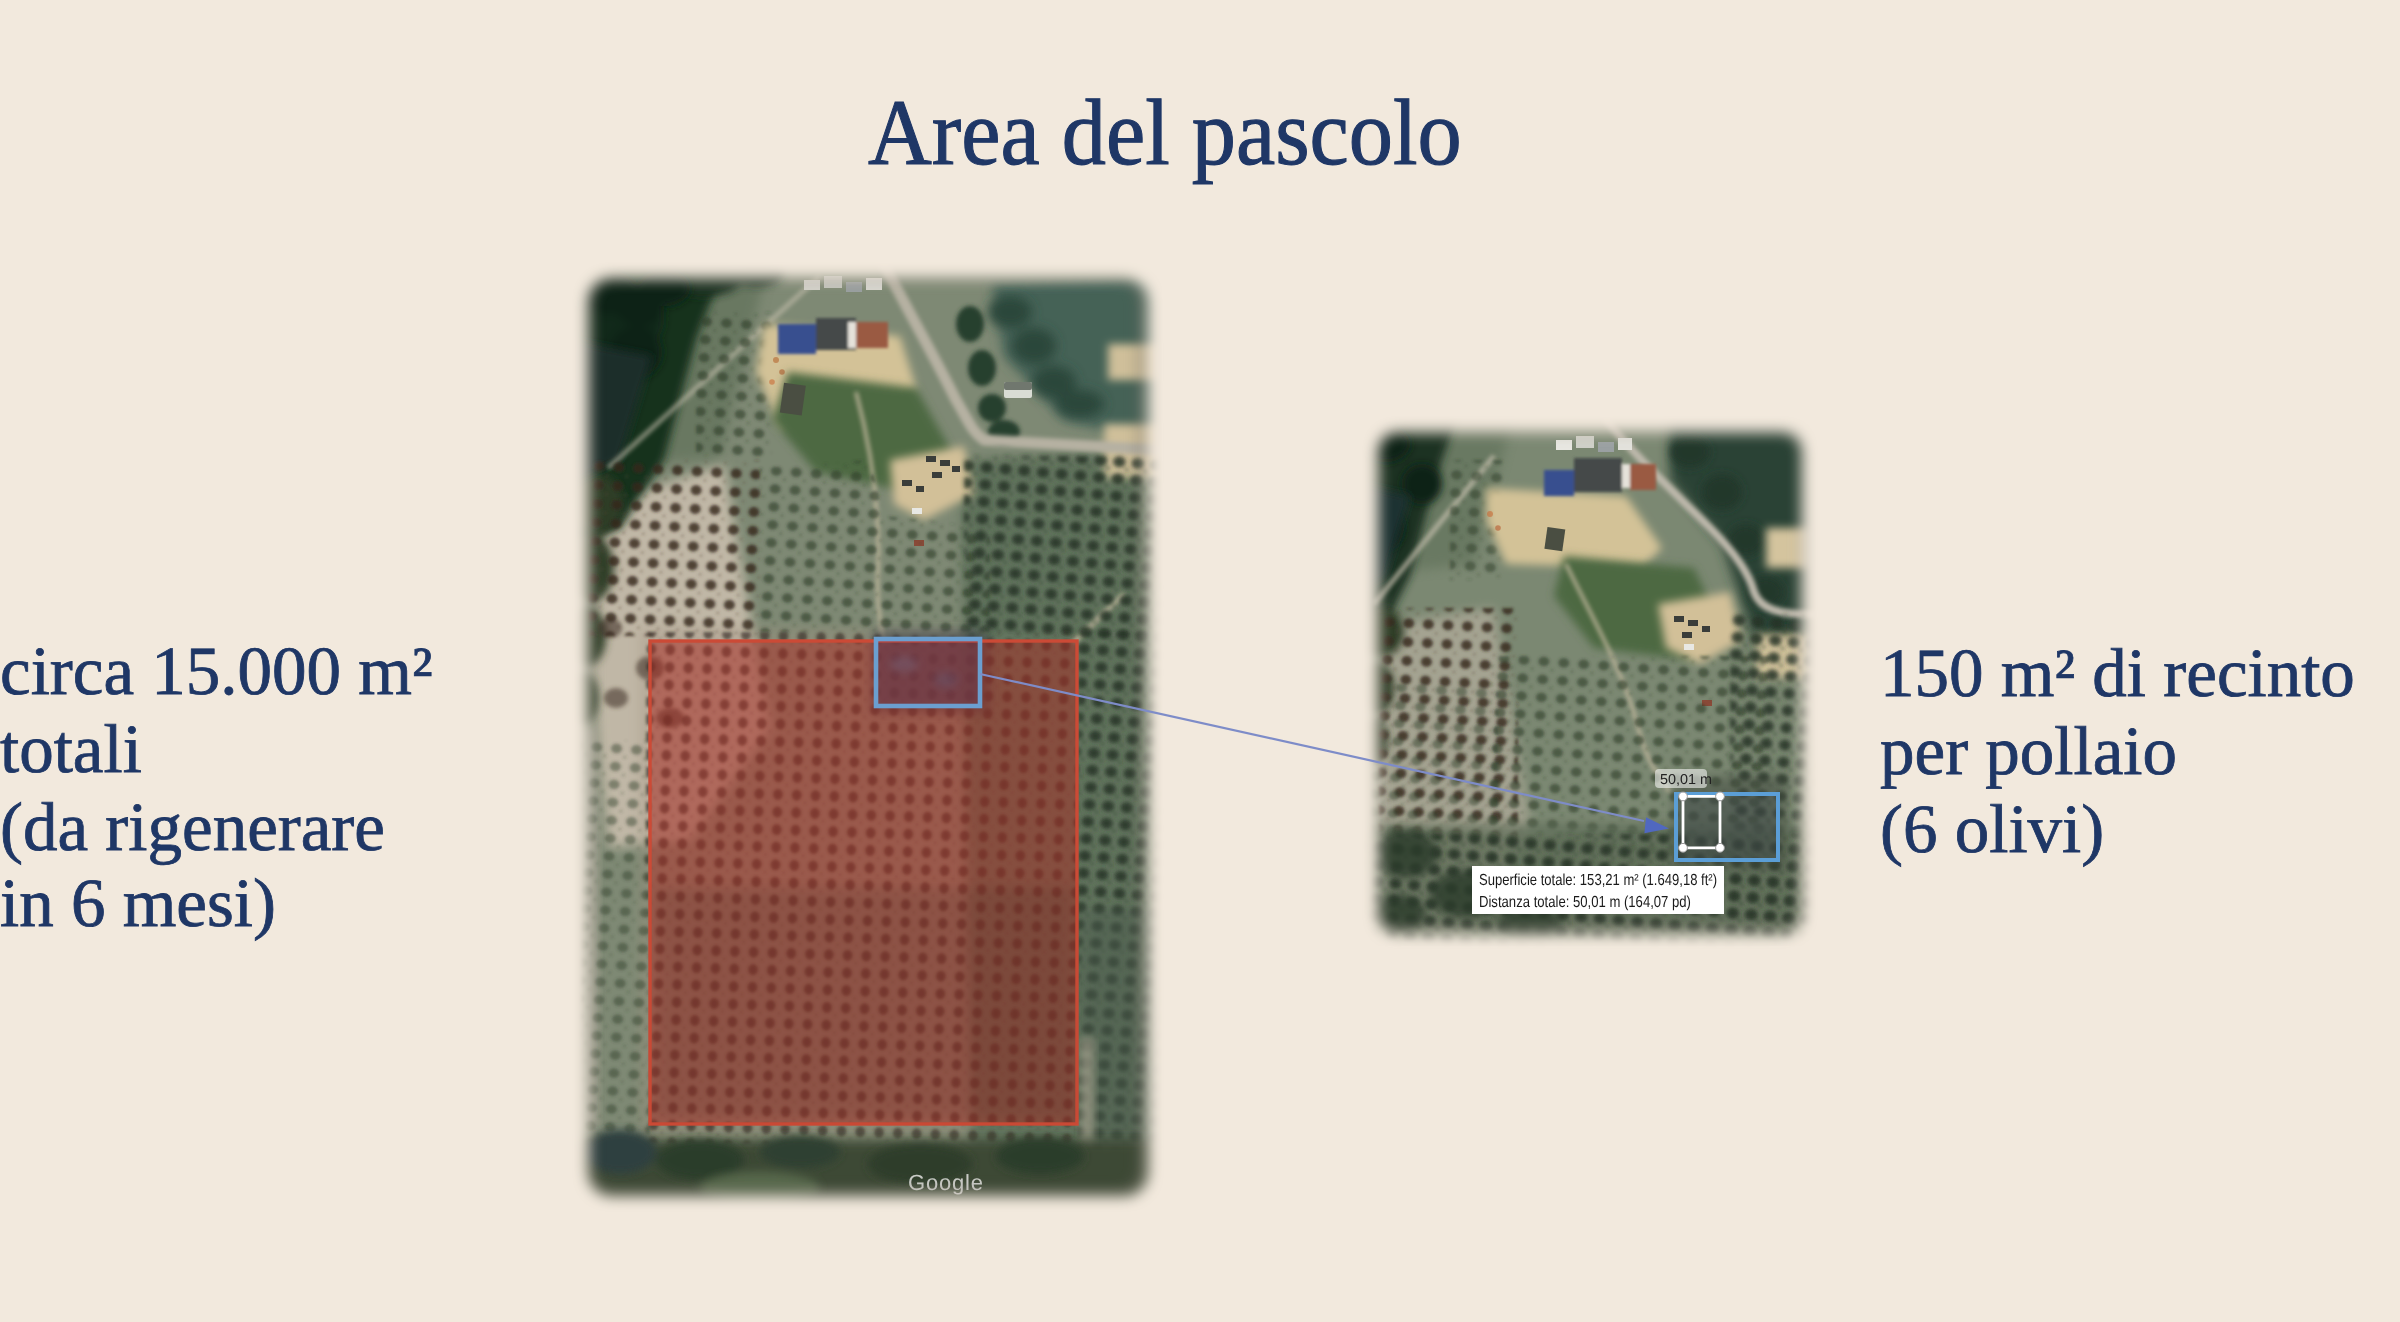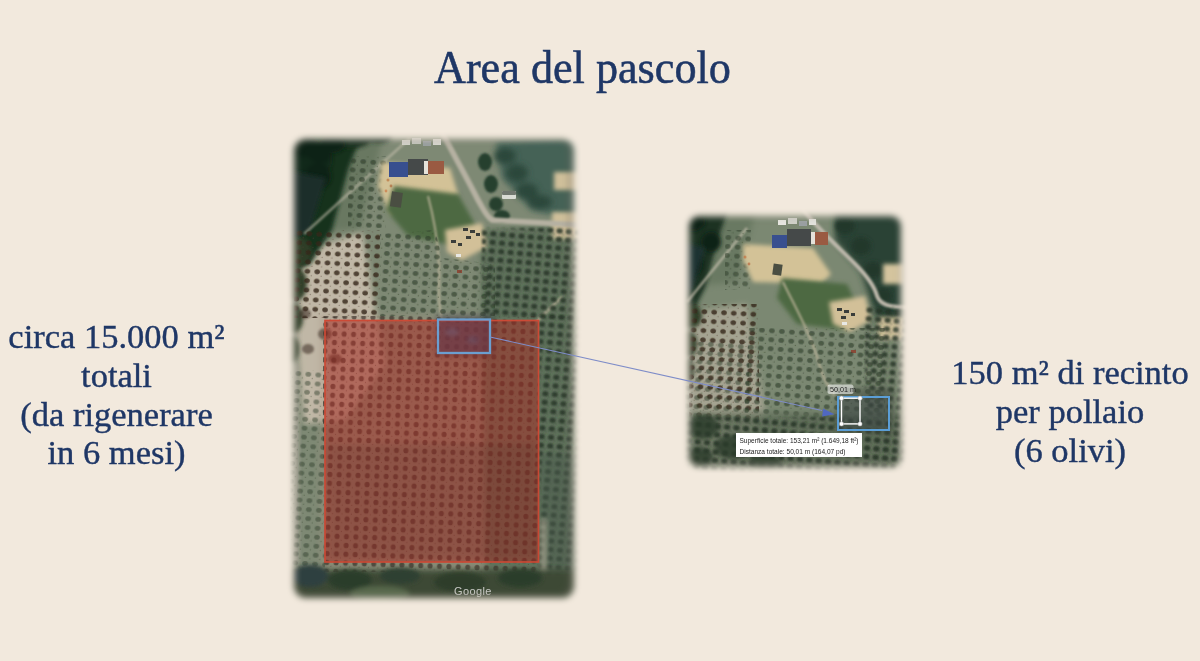--- a/index.html
+++ b/index.html
@@ -1,28 +1,28 @@
 <!DOCTYPE html>
 <html><head>
 <meta charset="utf-8">
 <style>
   html,body{margin:0;padding:0;}
   body{width:1200px;height:661px;overflow:hidden;background:#f2e9dd;
        font-family:"Liberation Serif",serif;position:relative;}
   .title{position:absolute;left:434px;top:40px;font-size:47px;color:#1f3766;white-space:nowrap;transform:scaleX(.94);transform-origin:0 0;-webkit-text-stroke:.55px #1f3766;}
-  .cap{position:absolute;color:#1f3766;text-align:center;font-size:34.5px;line-height:38.5px;-webkit-text-stroke:.4px #1f3766;}
+  .cap{position:absolute;color:#1f3766;font-size:34.5px;line-height:38.5px;-webkit-text-stroke:.4px #1f3766;}
 </style>
 </head>
 <body>
 
 <div class="title">Area del pascolo</div>
 
 <div class="cap" style="left:0px;top:317px;width:233px;line-height:38.8px;">circa 15.000 m²<br>totali<br>(da rigenerare<br>in 6 mesi)</div>
 
-<div class="cap" style="left:940px;top:318px;width:260px;line-height:39px;margin-top:35px;">150 m² di recinto<br>per pollaio<br>(6 olivi)</div>
+<div class="cap" style="left:940px;top:318px;width:260px;line-height:39px;">150 m² di recinto<br>per pollaio<br>(6 olivi)</div>
 
 <svg width="1200" height="661" viewBox="0 0 1200 661" style="position:absolute;left:0;top:0;">
 <defs>
   <filter id="b06" x="-15%" y="-15%" width="130%" height="130%">
         <feGaussianBlur stdDeviation=".75"></feGaussianBlur>
       </filter>
   <filter id="b1" x="-30%" y="-30%" width="160%" height="160%">
         <feGaussianBlur stdDeviation="1"></feGaussianBlur>
       </filter>
   <filter id="b2" x="-30%" y="-30%" width="160%" height="160%">

